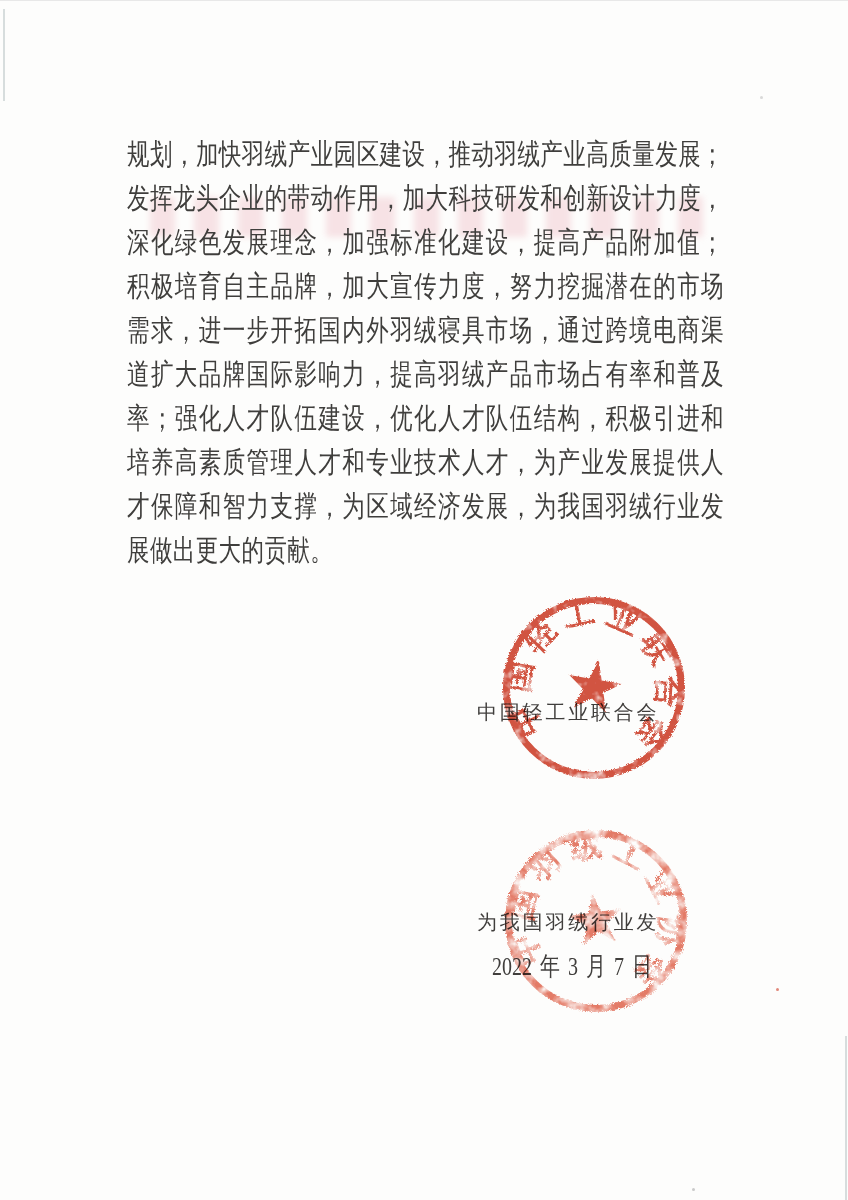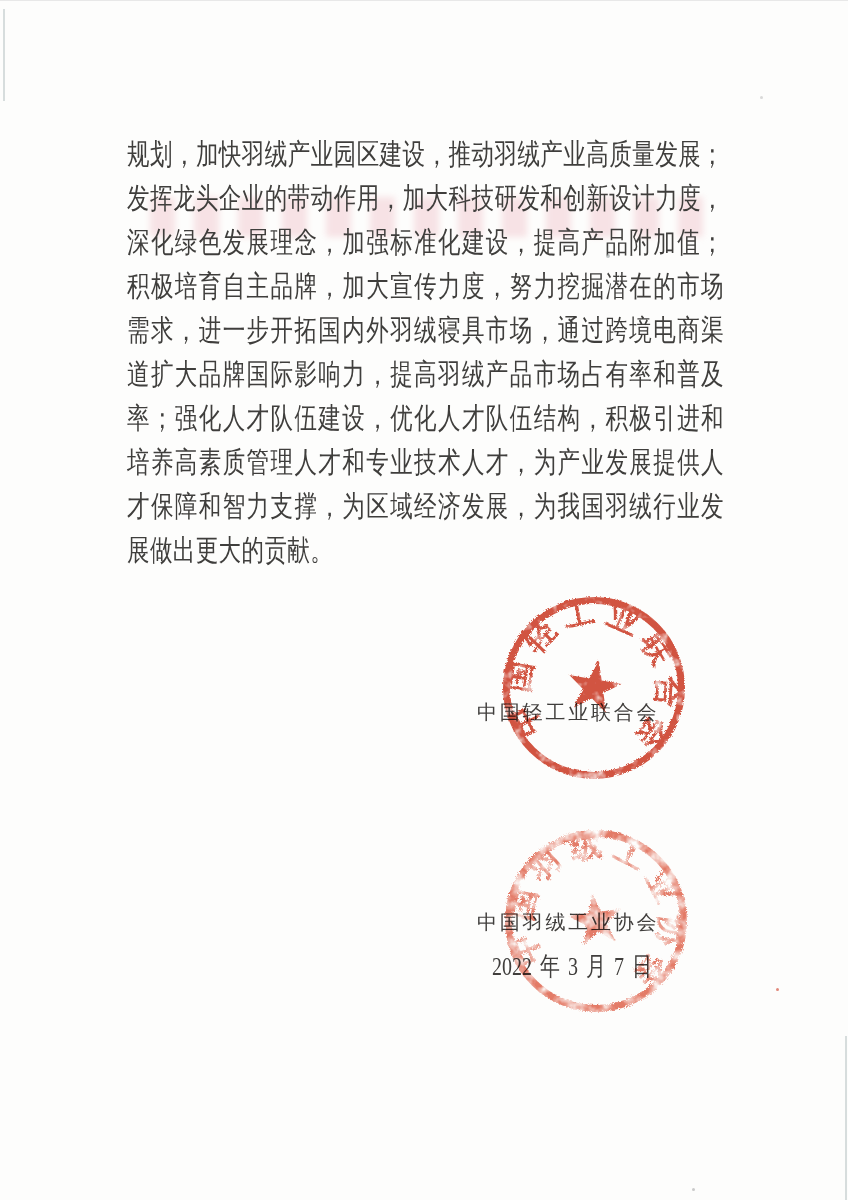--- a/index.html
+++ b/index.html
@@ -85,21 +85,21 @@
         <text x="55.9" y="118.5" transform="rotate(-81.1 55.9 118.5)" font-size="31" font-weight="bold" text-anchor="middle" dominant-baseline="central" font-family="&quot;Liberation Serif&quot;,&quot;DejaVu Serif&quot;,serif">国</text>
         <text x="75.8" y="78.2" transform="rotate(-46.3 75.8 78.2)" font-size="31" font-weight="bold" text-anchor="middle" dominant-baseline="central" font-family="&quot;Liberation Serif&quot;,&quot;DejaVu Serif&quot;,serif">轻</text>
         <text x="115.1" y="56.5" transform="rotate(-11.4 115.1 56.5)" font-size="31" font-weight="bold" text-anchor="middle" dominant-baseline="central" font-family="&quot;Liberation Serif&quot;,&quot;DejaVu Serif&quot;,serif">工</text>
         <text x="159.8" y="61.2" transform="rotate(23.4 159.8 61.2)" font-size="31" font-weight="bold" text-anchor="middle" dominant-baseline="central" font-family="&quot;Liberation Serif&quot;,&quot;DejaVu Serif&quot;,serif">业</text>
         <text x="193.8" y="90.6" transform="rotate(58.3 193.8 90.6)" font-size="31" font-weight="bold" text-anchor="middle" dominant-baseline="central" font-family="&quot;Liberation Serif&quot;,&quot;DejaVu Serif&quot;,serif">联</text>
         <text x="204.9" y="134.1" transform="rotate(93.1 204.9 134.1)" font-size="31" font-weight="bold" text-anchor="middle" dominant-baseline="central" font-family="&quot;Liberation Serif&quot;,&quot;DejaVu Serif&quot;,serif">合</text>
         <text x="189.1" y="176.2" transform="rotate(128.0 189.1 176.2)" font-size="31" font-weight="bold" text-anchor="middle" dominant-baseline="central" font-family="&quot;Liberation Serif&quot;,&quot;DejaVu Serif&quot;,serif">会</text>
     </g>
     </svg>
 
-  <div class="sig sig2">中国羽绒工业协会</div>
+  <div class="sig sig2">为我国羽绒行业发</div>
 
   <div class="date">2022 年 3 月 7 日</div>
 
   <svg class="stamp stamp2" width="260" height="260" viewBox="0 0 260 260">
     <defs>
       <filter id="ink1" x="-15%" y="-15%" width="130%" height="130%">
         <feTurbulence type="turbulence" baseFrequency="0.9" numOctaves="2" seed="11" result="d"></feTurbulence>
         <feDisplacementMap in="SourceGraphic" in2="d" scale="4" result="r"></feDisplacementMap>
         <feTurbulence type="fractalNoise" baseFrequency="0.08" numOctaves="3" seed="16" result="t"></feTurbulence>
         <feColorMatrix in="t" type="matrix" values="0 0 0 0 0  0 0 0 0 0  0 0 0 0 0  0 0 0 2 -0.38" result="a"></feColorMatrix>

